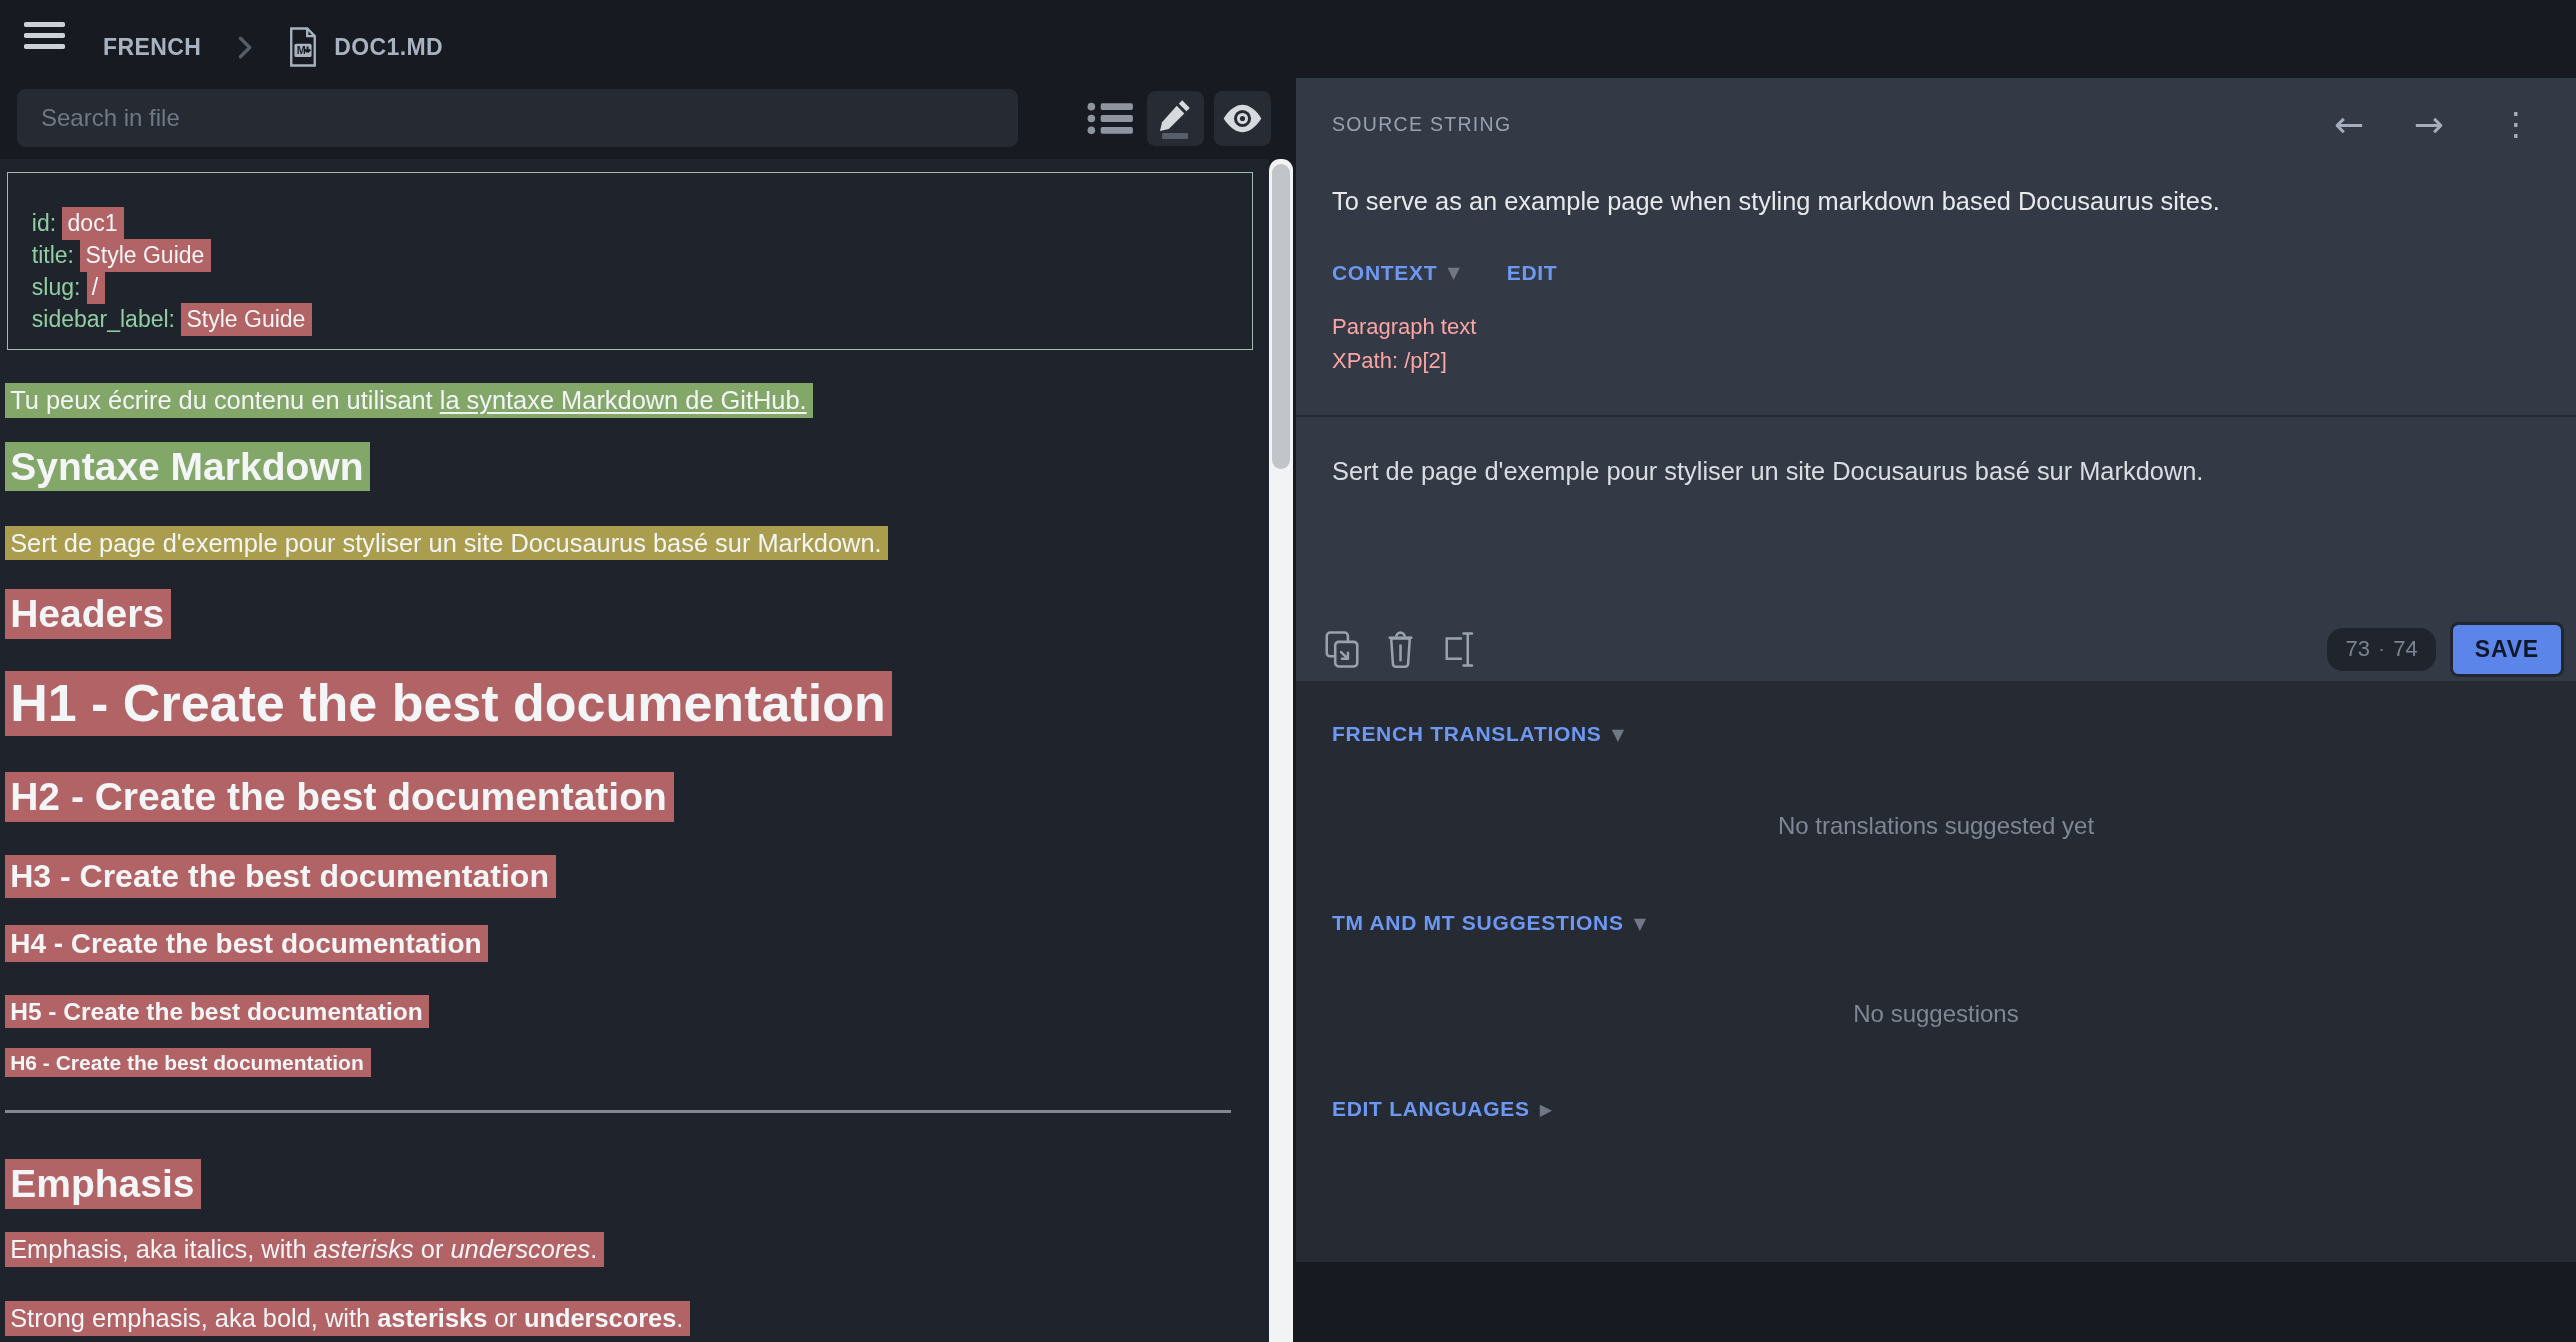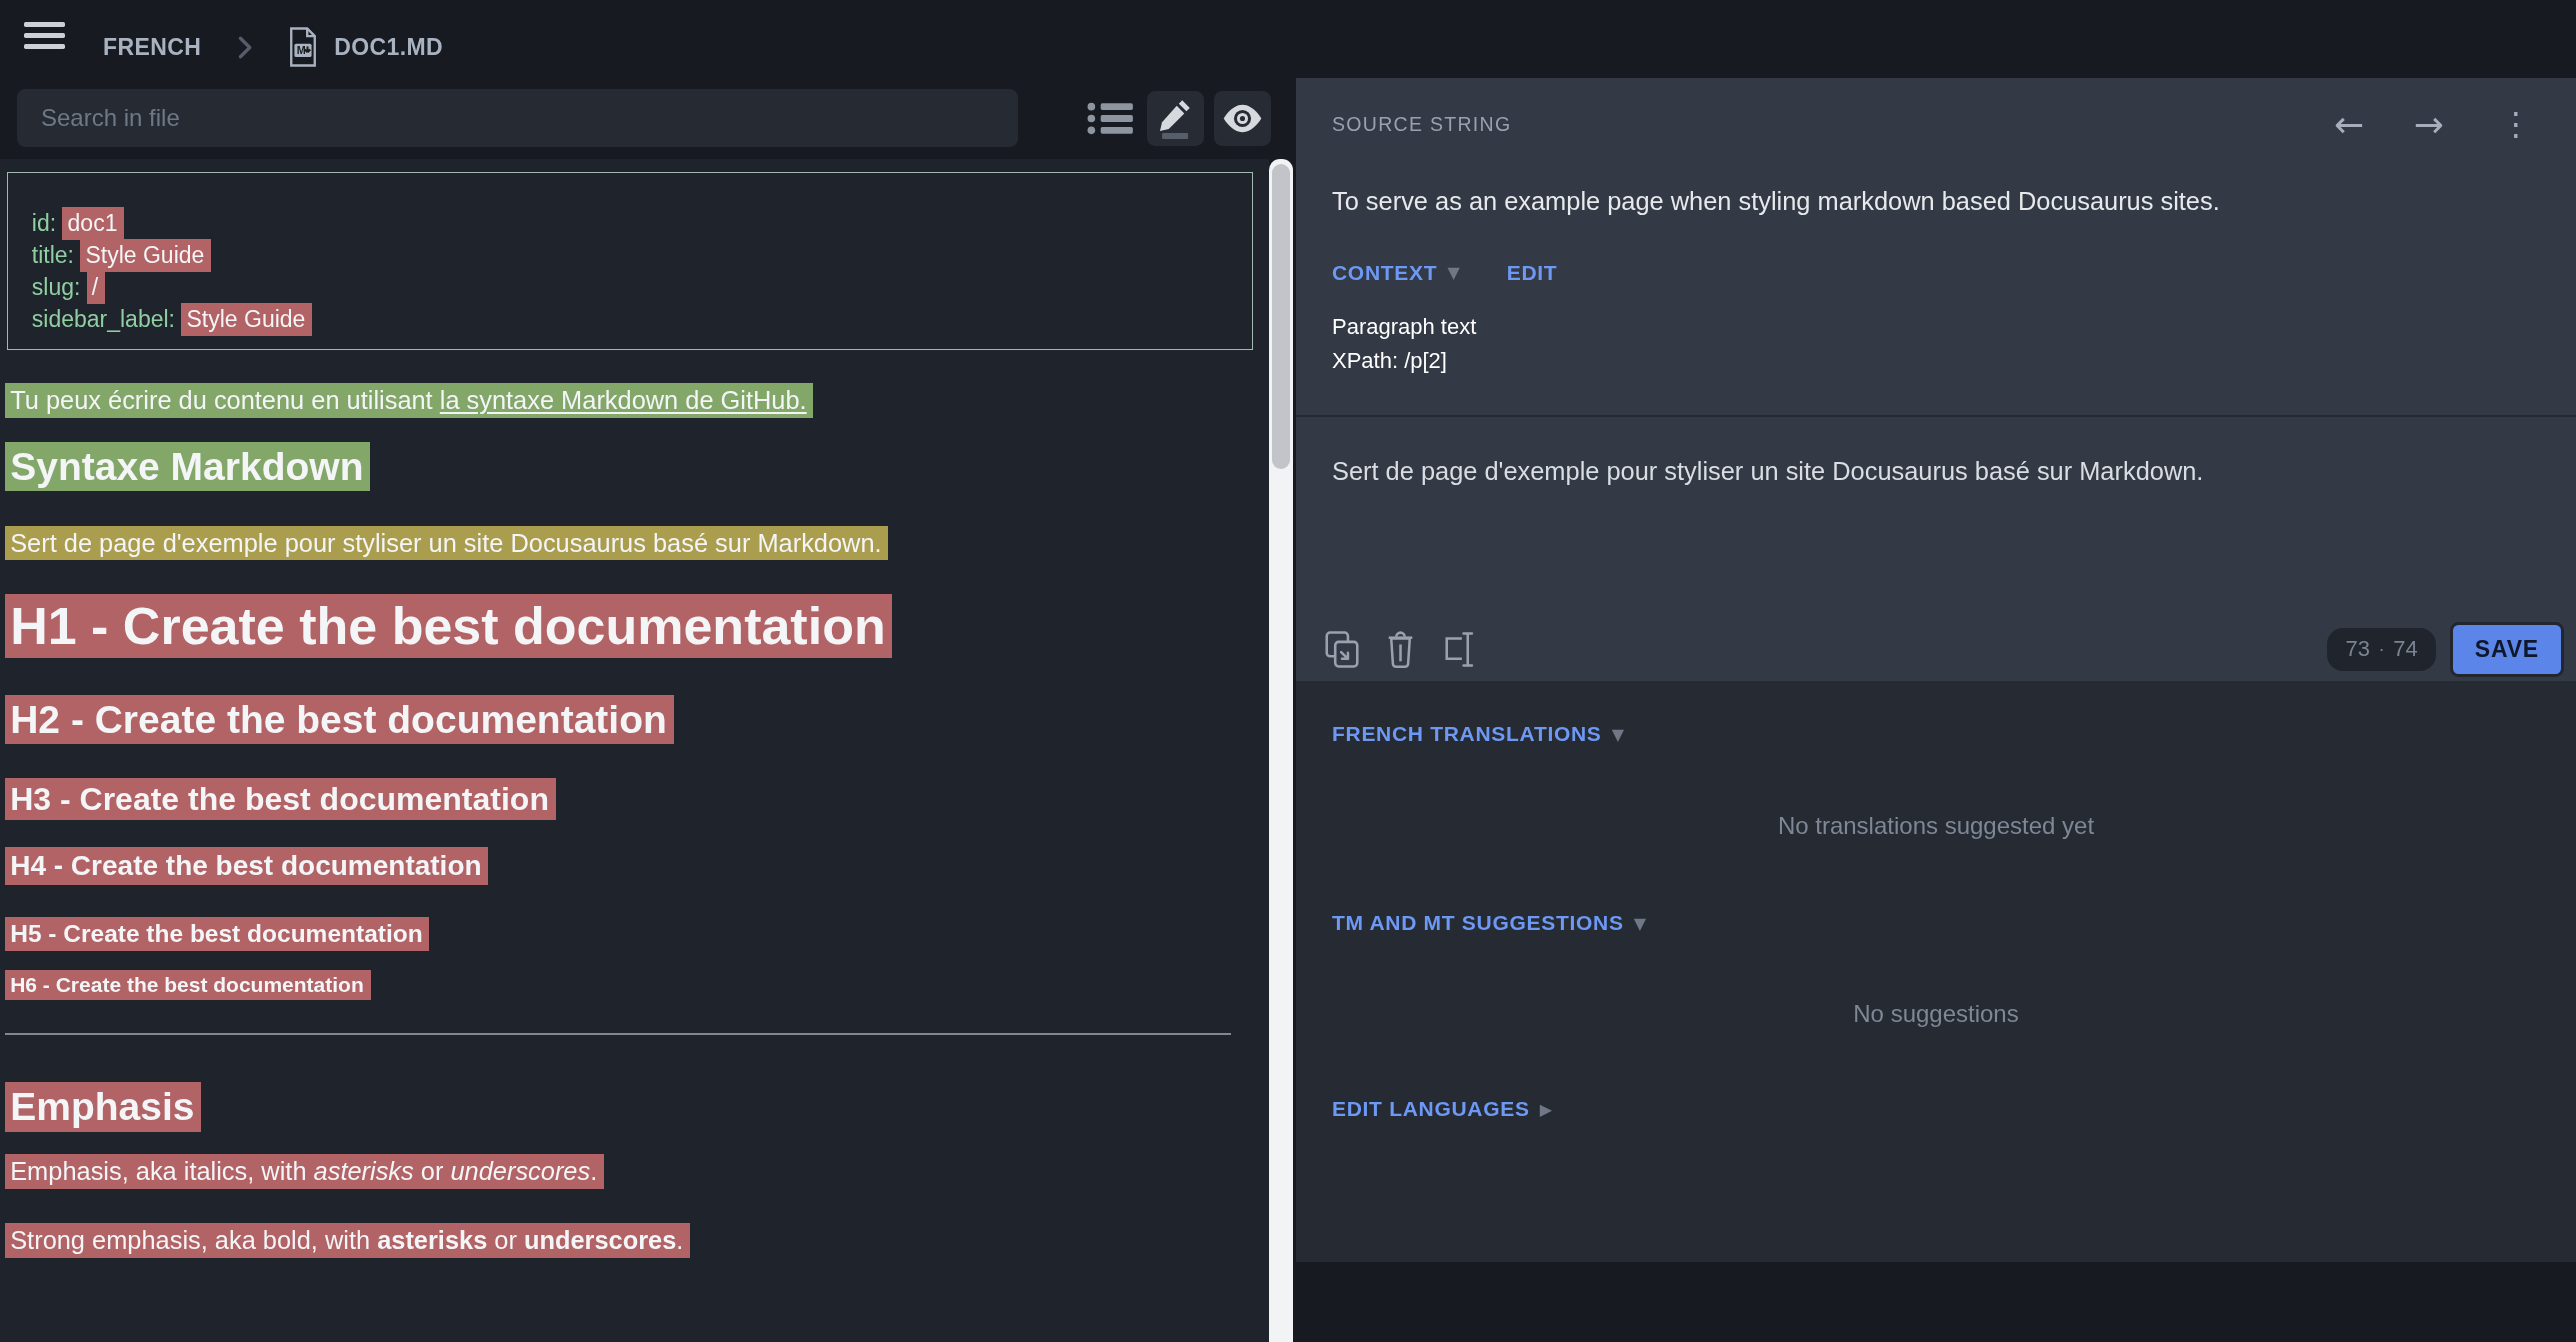--- a/index.html
+++ b/index.html
@@ -96,21 +96,21 @@
   .card-header { display:flex; align-items:center; padding:32px 39px 0 36px; }
   .source-label { font-size:19.5px; font-weight:normal; letter-spacing:1.3px; color:#98a1af; flex:1; }
   .nav-arrow { font-family:"DejaVu Sans",sans-serif; font-size:36px; color:#a6aebb; line-height:29px; cursor:pointer; padding:0 6.8px; }
   .nav-arrow.prev { margin-right:36px; }
   .kebab { font-family:"DejaVu Sans",sans-serif; font-size:32px; color:#a6aebb; line-height:29px; cursor:pointer; margin-left:44px; padding:0 5.1px; }
   .source-text { margin:47px 36px 0; font-size:25.4px; line-height:30.5px; color:#e7e9ec; }
   .context-row { margin:44px 36px 0; display:flex; align-items:center; }
   .blue-label { font-size:21px; font-weight:bold; letter-spacing:0.7px; color:#6d99f5; cursor:pointer; }
   .caret { font-family:"DejaVu Sans",sans-serif; font-size:16px; color:#707885; margin-left:10.2px; }
   .edit-link { margin-left:47px; }
-  .context-meta { margin:25.4px 36px 0; font-size:22px; line-height:34px; color:#ffffff; }
+  .context-meta { margin:25.4px 36px 0; font-size:22px; line-height:34px; color:#fca5a5; }
   .card-divider { margin-top:37px; width:100%; height:2.5px; background:#252931; }
   .translation-box { margin:39px 36px 0; font-size:25.4px; line-height:30.5px; color:#dadde2; min-height:93px; outline:none; cursor:text; }
   .card-toolbar { position:absolute; left:29px; right:12px; top:542px; height:58px; display:flex; align-items:center; }
   .tb-icon { width:34px; height:37px; margin-right:24px; cursor:pointer; display:flex; align-items:center; justify-content:center; }
   .tb-spacer { flex:1; }
   .char-counter {
     background:#20242c; border-radius:16px; padding:8.5px 18.6px;
     font-size:22px; color:#7b8492; display:flex; align-items:center; margin-right:13.5px;
   }
   .char-counter .dot { margin:0 8.5px; font-size:18.6px; }
@@ -206,20 +206,21 @@
     <span class="fm-line"><span class="fm-key">slug: </span><span class="hl hl-red">/</span></span>
     <span class="fm-line"><span class="fm-key">sidebar_label: </span><span class="hl hl-red">Style Guide</span></span>
   </div>
 
   <p class="m-intro"><span class="hl hl-green"><span>Tu peux écrire du contenu en utilisant </span><span class="doc-link">la syntaxe Markdown de GitHub.</span></span></p>
 
   <h2 class="m-h2syn"><span class="hl hl-green">Syntaxe Markdown</span></h2>
 
   <p class="m-olive"><span class="hl hl-olive">Sert de page d'exemple pour styliser un site Docusaurus basé sur Markdown.</span></p>
 
+  <h2 class="m-h2head"><span class="hl hl-red">Headers</span></h2>
 
   <h1 class="m-h1"><span class="hl hl-red">H1 - Create the best documentation</span></h1>
   <h2 class="m-h2doc"><span class="hl hl-red">H2 - Create the best documentation</span></h2>
   <h3 class="m-h3"><span class="hl hl-red">H3 - Create the best documentation</span></h3>
   <h4 class="m-h4"><span class="hl hl-red">H4 - Create the best documentation</span></h4>
   <h5 class="m-h5"><span class="hl hl-red">H5 - Create the best documentation</span></h5>
   <h6 class="m-h6"><span class="hl hl-red">H6 - Create the best documentation</span></h6>
 
   <hr class="doc-hr">
 

